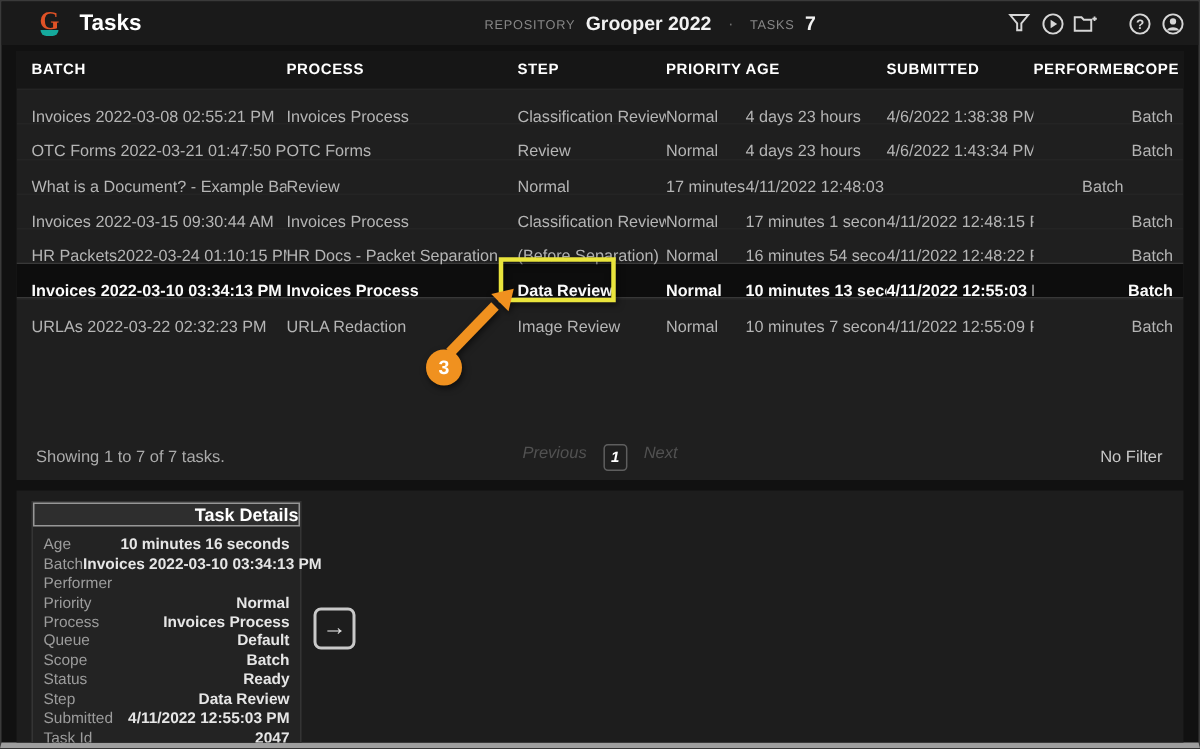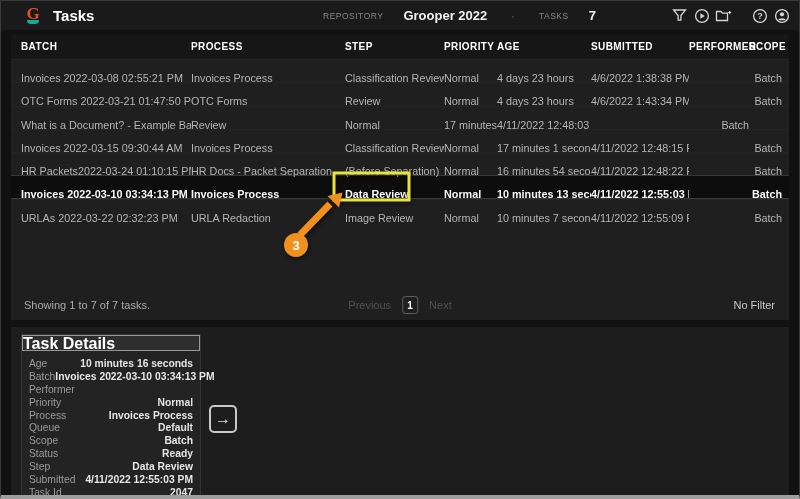--- a/index.html
+++ b/index.html
@@ -12,21 +12,21 @@
   }
   
   .topbar { position: absolute; top: 0; left: 0; right: 0; height: 29px;
     background: #1a1a1a; display: flex; align-items: center; }
   .logo { position: relative; margin-left: 22px; width: 20px; height: 22px; text-align: center; }
   .logo-g { font-family: "Liberation Serif", serif; font-weight: bold; font-size: 17px;
     color: #e05226; line-height: 17px; display: block; }
   .logo-swoosh { display: block; margin: -2px auto 0; width: 12px; height: 4px;
     background: #15a99c; border-radius: 0 0 8px 8px; }
   .app-title { margin-left: 10px; font-size: 15px; font-weight: bold; color: #ffffff; }
-  .repo-group { position: absolute; left: 322px; top: 0; height: 29px; display: flex; align-items: center; gap: 20px; }
+  .repo-group { position: absolute; left: 322px; top: 0; height: 29px; display: flex; align-items: center; gap: 7px; }
   .small-caps-label { font-size: 8.5px; color: #878787; letter-spacing: .5px; }
   .repo-value { font-size: 13px; font-weight: bold; color: #f2f2f2; }
   .dot-sep { color: #6f6f6f; font-size: 11px; padding: 0 4px; }
   .tasks-count { font-size: 13px; font-weight: bold; color: #f2f2f2; }
   .topbar-icons { position: absolute; right: 9px; top: 0; height: 29px; display: flex; align-items: center; gap: 5px; }
   .tb-icon { width: 17px; height: 17px; display: flex; align-items: center; justify-content: center; cursor: pointer; }
   .tb-icon svg { display: block; }
   .icon-gap { width: 9px; }
   
   .table-panel { position: absolute; left: 10px; right: 10px; top: 33px; height: 286px;
@@ -41,33 +41,33 @@
   .trow { height: 23.3px; color: #b5b5b5; font-size: 10.8px; cursor: pointer;
     border-top: 1px solid rgba(255,255,255,0.025); }
   .trow .td { white-space: nowrap; overflow: hidden; margin-top: 14px; }
   .trow .td:last-child { text-align: right; }
   .trow.selected { background: #0d0d0d; color: #fafafa; font-weight: bold;
     border-top: 1px solid #383838; border-bottom: 1px solid #383838; }
   
   .table-footer { position: absolute; left: 0; right: 0; bottom: 2px; height: 24px; }
   .showing-text { position: absolute; left: 13px; top: 5px; font-size: 11px; color: #ababab; }
   .pagination { position: absolute; left: 50%; transform: translateX(-50%); top: 2px;
-    display: flex; align-items: center; gap: 11px; }
+    display: flex; gap: 11px; font-style: italic; }
   .page-nav { font-size: 11px; color: #515151; cursor: pointer; }
   .page-num { min-width: 16px; height: 18px; border: 1px solid #5e5e5e; border-radius: 3px;
     color: #ffffff; font-size: 10px; font-weight: bold; display: flex;
     align-items: center; justify-content: center; cursor: pointer; }
   .filter-status { position: absolute; right: 14px; top: 5px; font-size: 11px; color: #c9c9c9; cursor: pointer; text-align: center; }
   
   .bottom-panel { position: absolute; left: 10px; right: 10px; top: 326px; height: 169px;
     background: #1d1d1d; overflow: hidden; }
   .details-card { position: absolute; left: 10px; top: 7px; width: 180px; height: 180px;
     background: #232323; border: 1px solid #343434; }
-  .details-header { height: 16px; line-height: 15px; text-align: left; background: #2e2e2e;
-    border: 1px solid #979797; font-size: 16px; font-weight: bold; color: #ffffff; }
+  .details-header { height: 16px; line-height: 15px; text-align: right; background: #2e2e2e;
+    border: 1px solid #979797; font-size: 12px; font-weight: bold; color: #ffffff; }
   .details-body { padding-top: 6px; }
   .d-row { display: flex; justify-content: space-between; align-items: center;
     height: 12.9px; padding: 0 7px; }
   .d-label { font-size: 10.3px; color: #9c9c9c; }
   .d-value { font-size: 10.3px; color: #e6e6e6; font-weight: bold; white-space: nowrap; }
   .open-task-btn { position: absolute; left: 198px; top: 78px; width: 28px; height: 28px;
     border: 2px solid #c9c9c9; border-radius: 5px; background: transparent;
     color: #e0e0e0; font-size: 16px; line-height: 1; display: flex;
     align-items: center; justify-content: center; cursor: pointer; }
   

